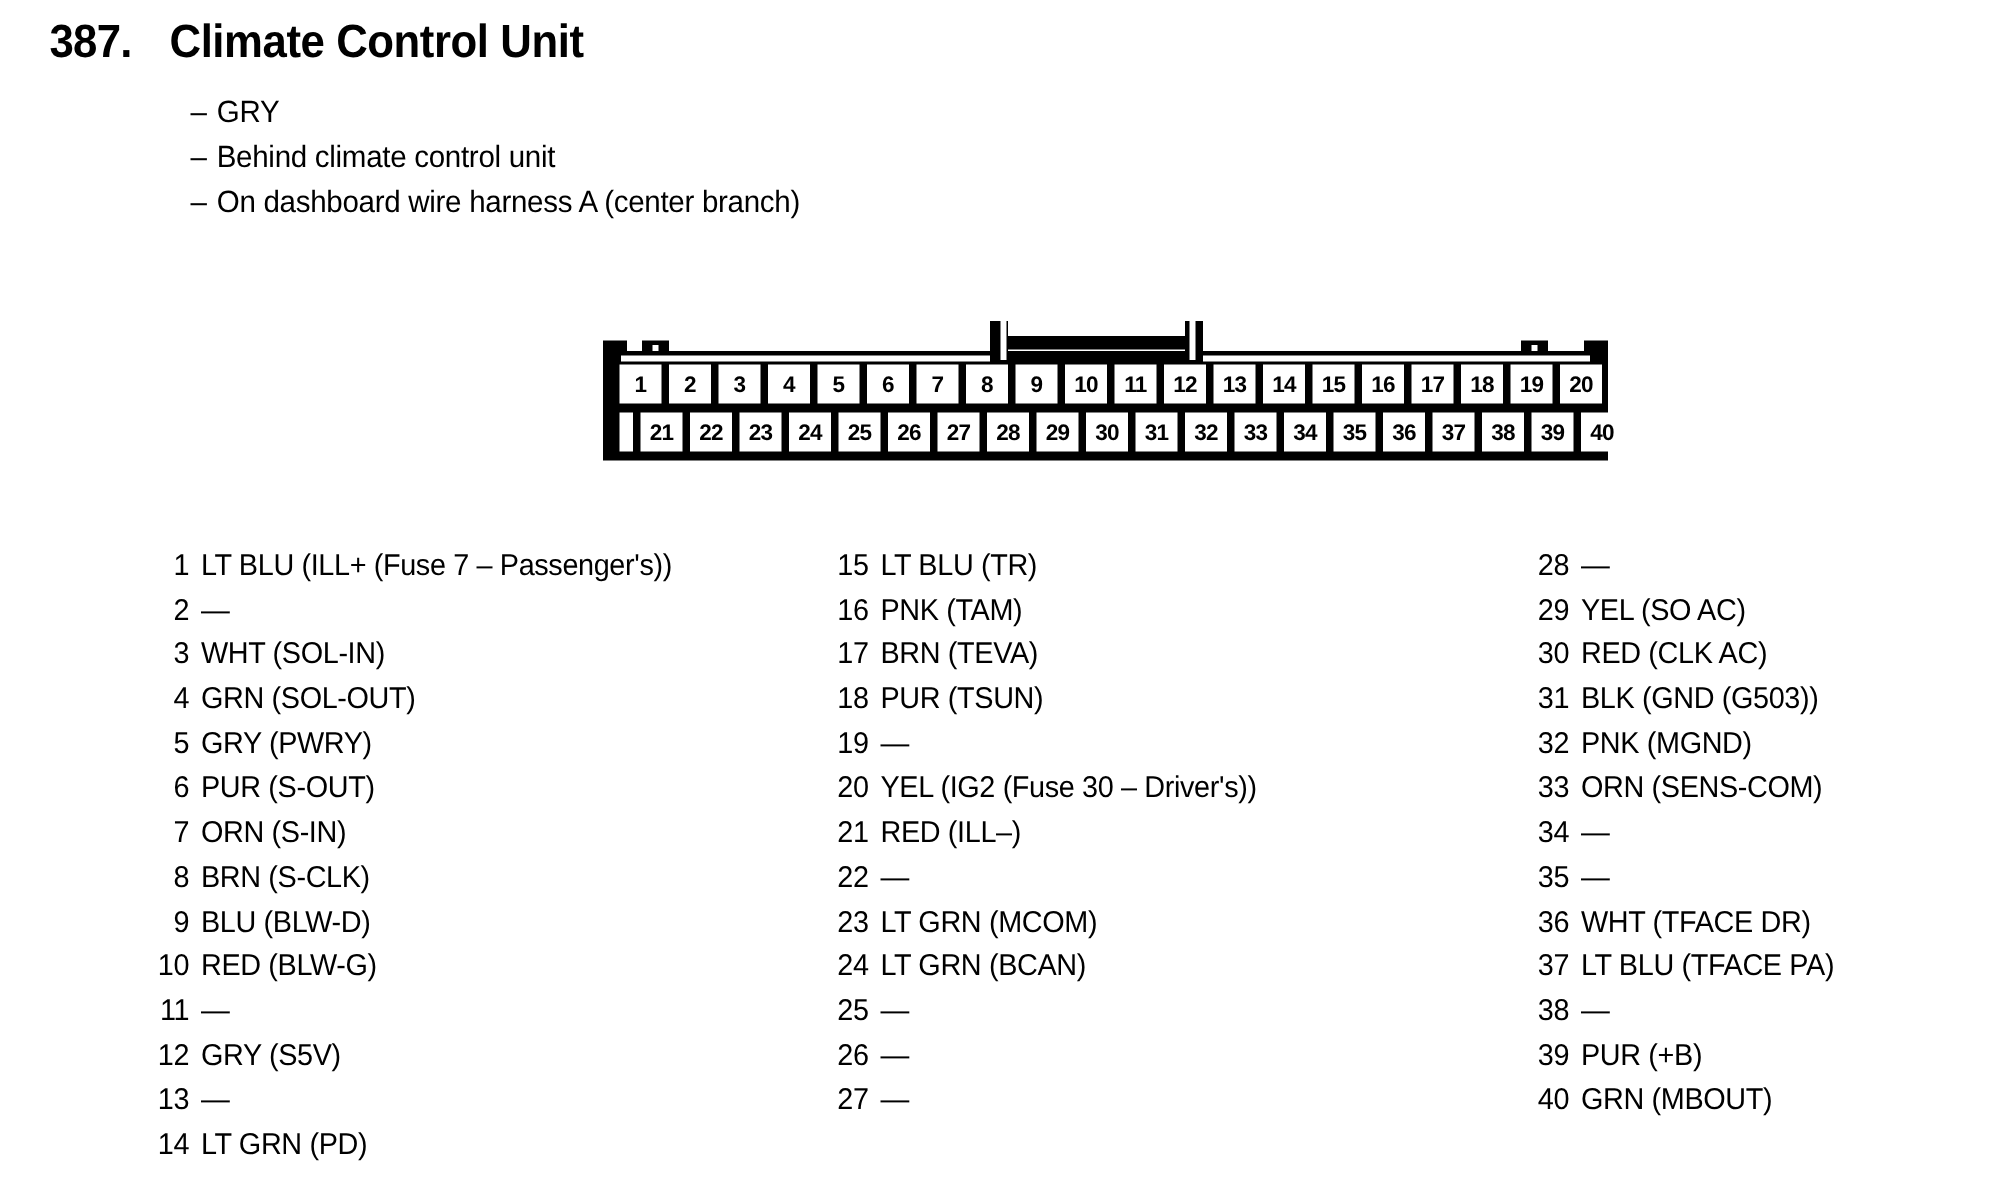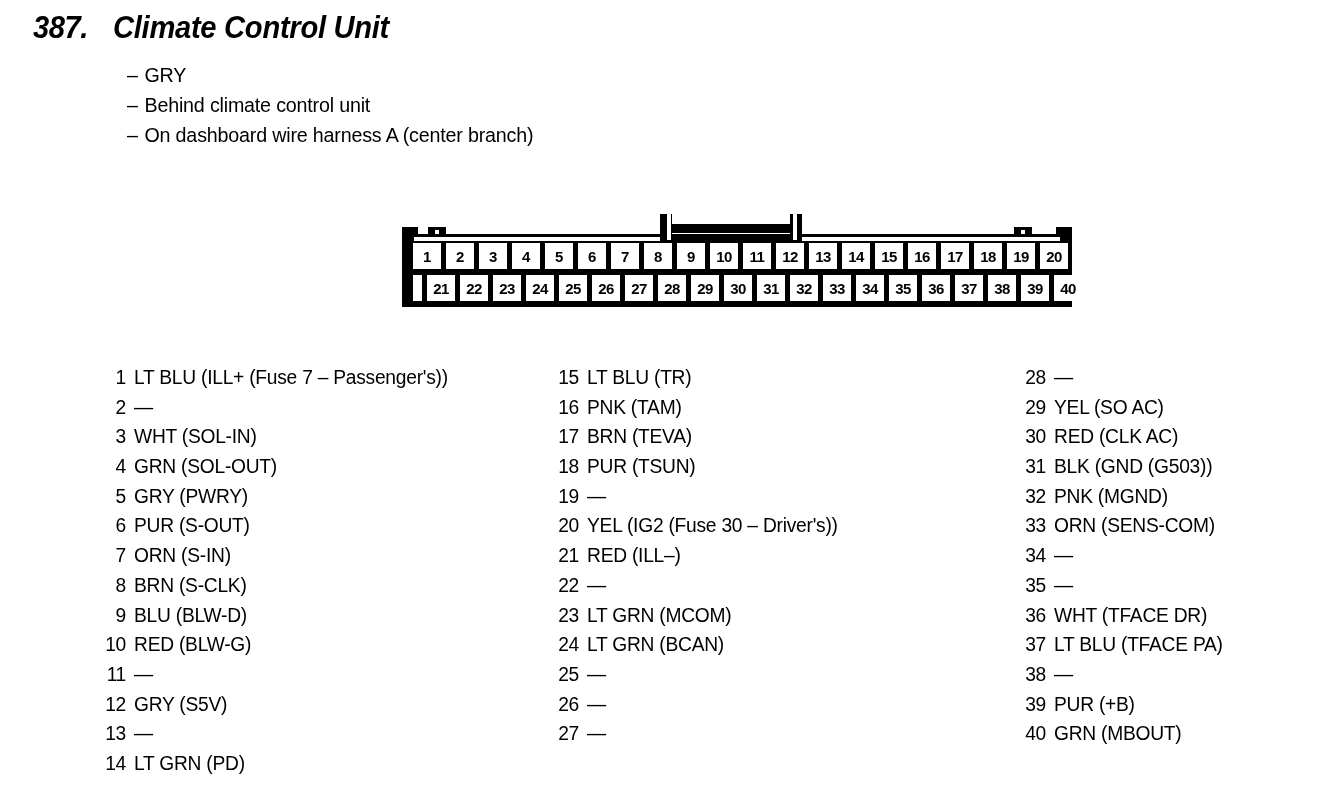--- a/index.html
+++ b/index.html
@@ -20,21 +20,20 @@
   
   #header { position: absolute; left: 0; top: 0; width: 1328px; }
 
   #title-row {
     position: absolute;
     left: 33px;
     top: 10px;
     display: flex;
     align-items: flex-start;
     white-space: nowrap;
-    font-style: italic;
   }
   #title-number {
     font-size: 31px;
     font-weight: bold;
     letter-spacing: -0.5px;
     transform: scaleX(0.94);
     transform-origin: left center;
   }
   #title-text {
     font-size: 31px;

